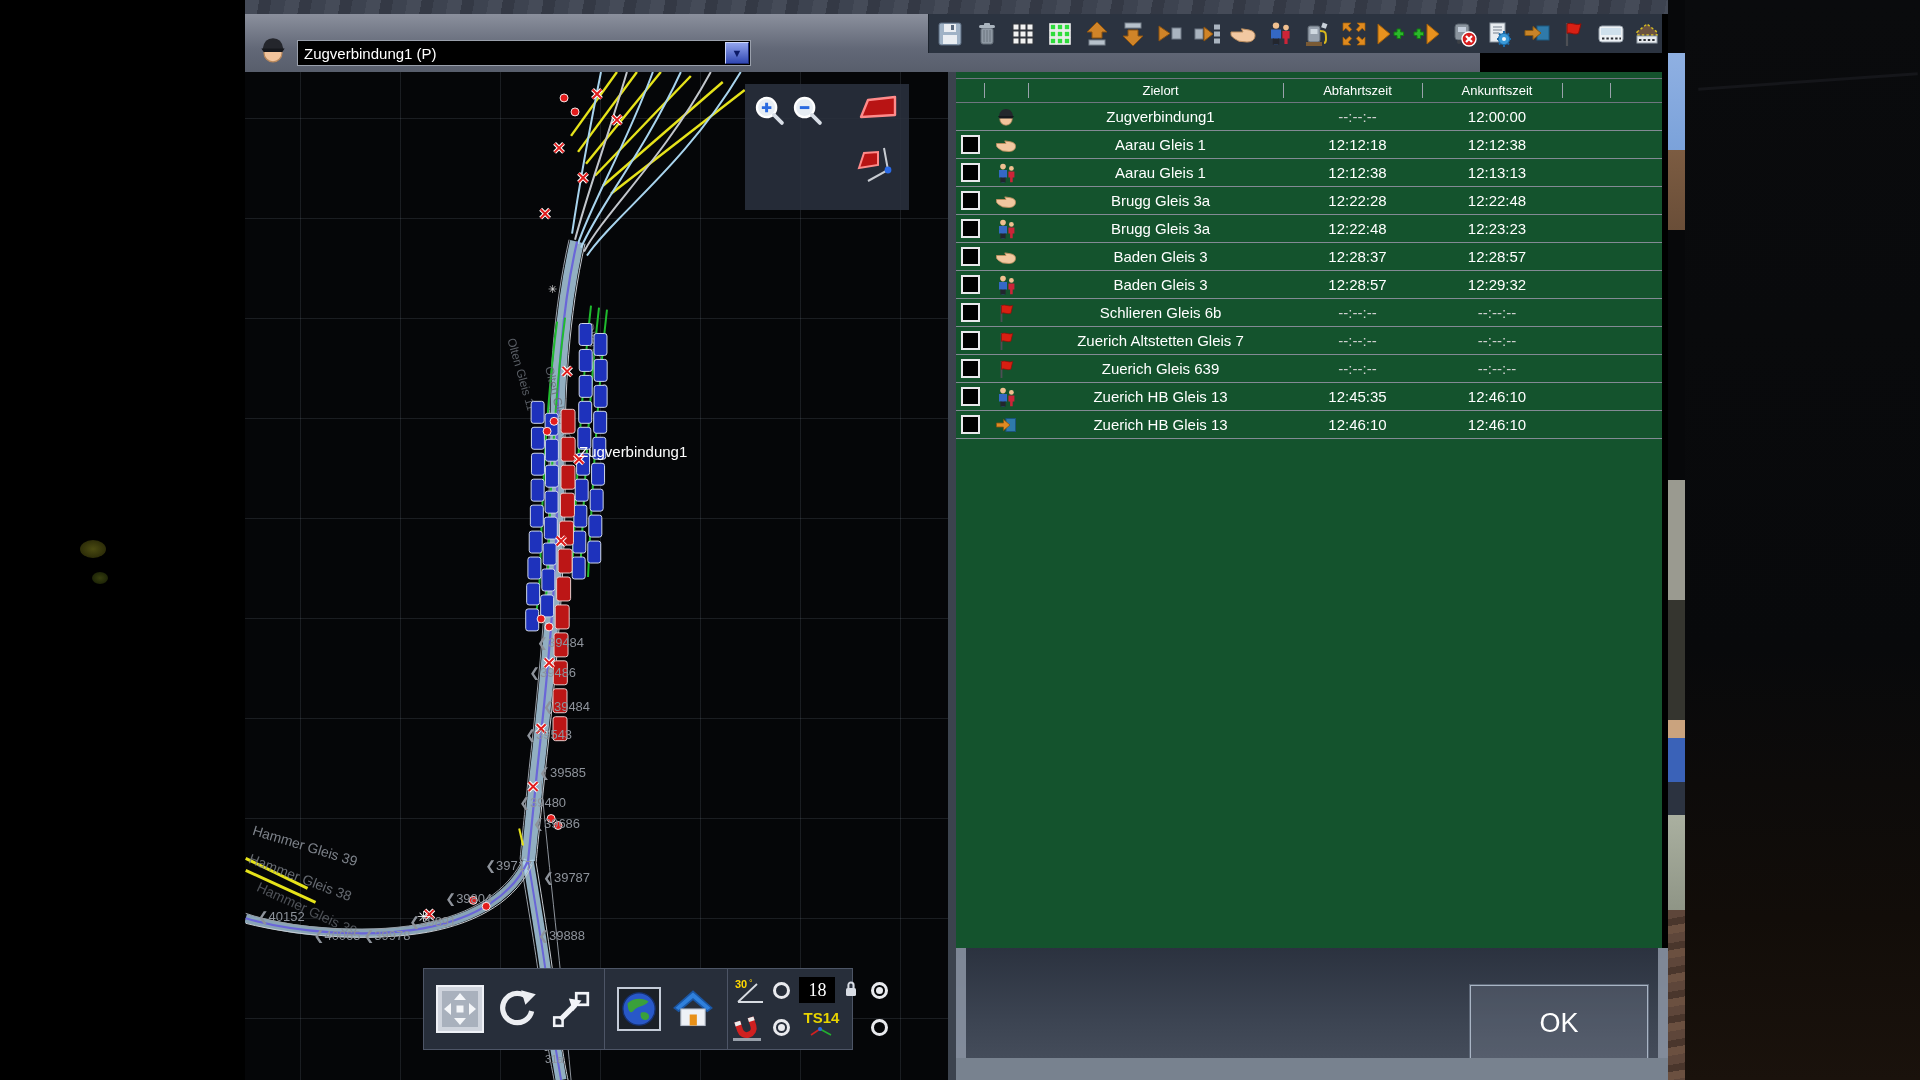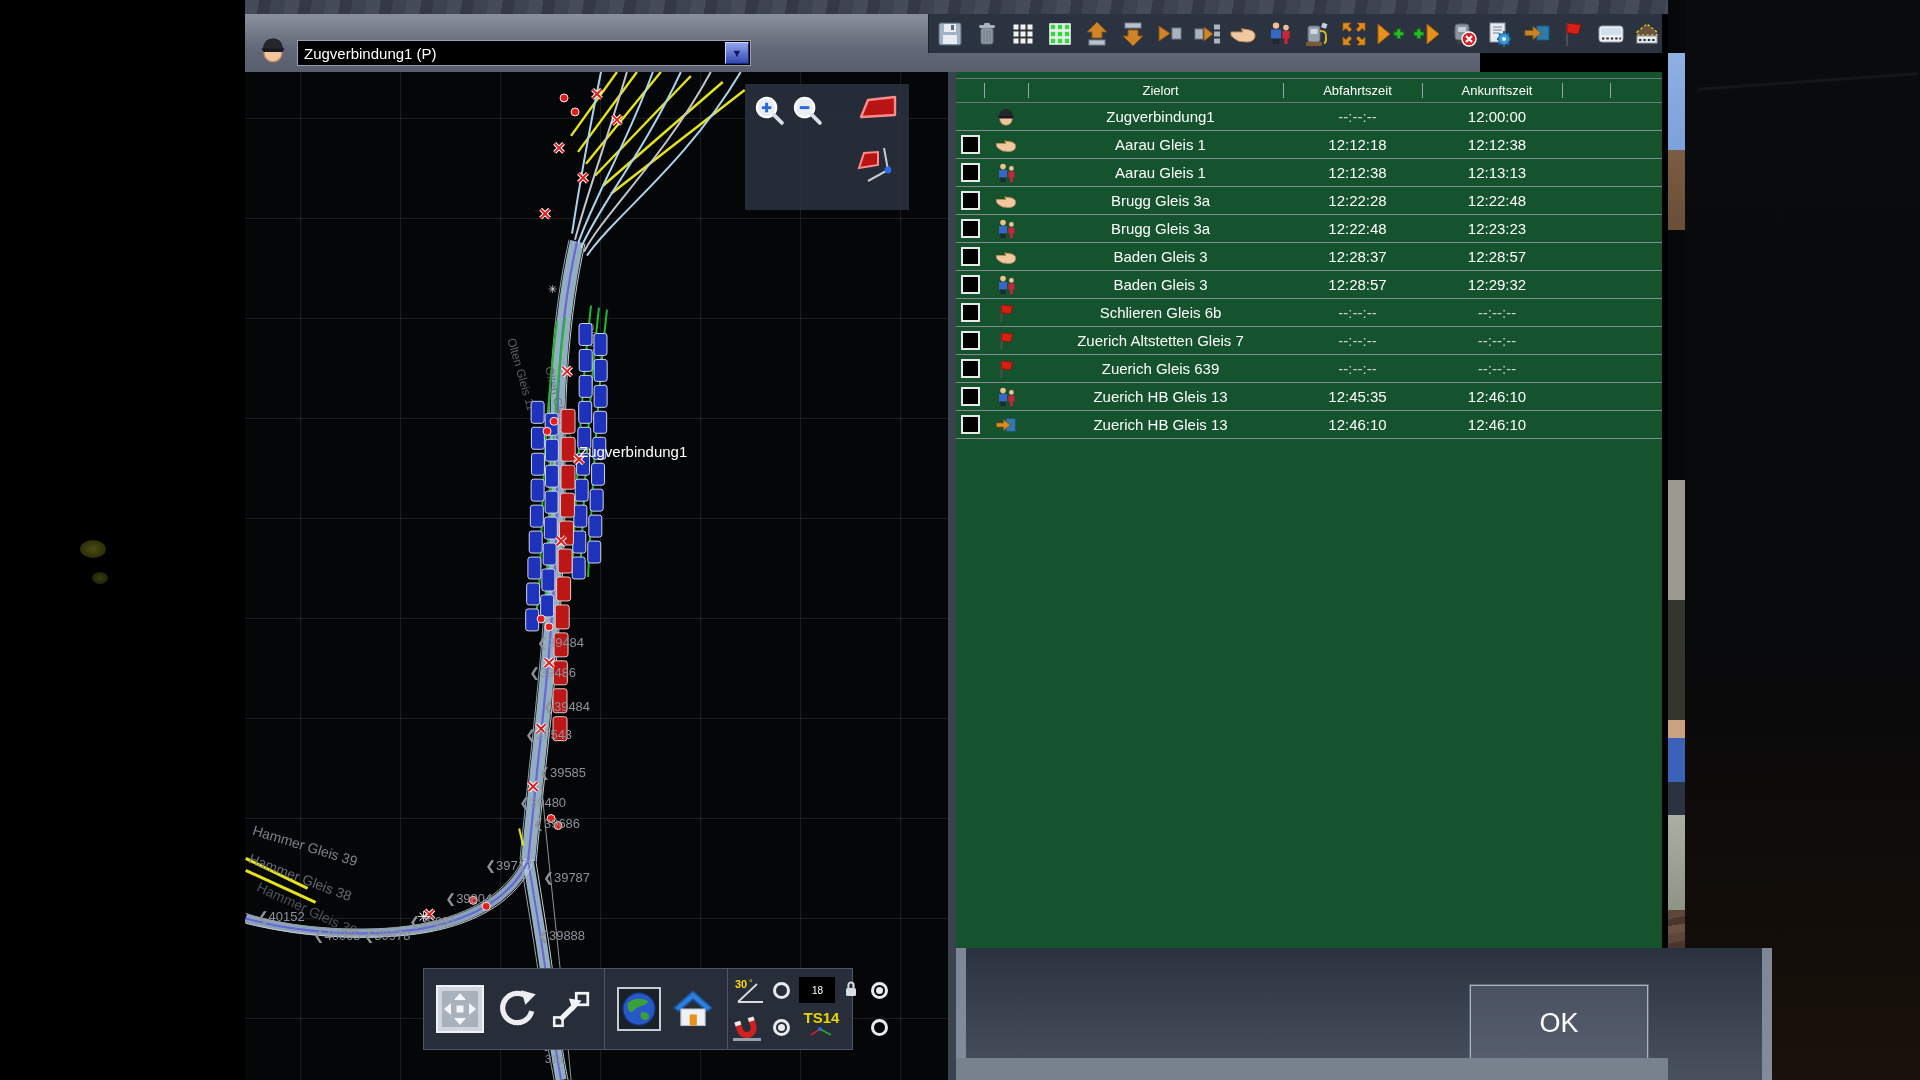--- a/index.html
+++ b/index.html
@@ -44,21 +44,21 @@
   .nav-group{display:flex;align-items:center;gap:10px;padding:0 12px;height:100%;}
   .nav-sep{width:1px;height:100%;background:#4d5566;}
   .nav-btn{background:transparent;border:0;padding:0;cursor:pointer;display:flex;align-items:center;justify-content:center;}
   #pan-btn{width:48px;height:48px;background:#cfd4dd;border:2px solid #eef1f6;}
   #globe-btn{width:44px;height:44px;background:#1a2028;border:2px solid #c4ccd8;}
   #nav-right{position:relative;width:170px;height:72px;}
   .radio{width:17px;height:17px;border:3px solid #e9eaee;border-radius:50%;display:inline-flex;
     align-items:center;justify-content:center;background:transparent;box-sizing:border-box;padding:0;cursor:pointer;}
   .radio .dot{width:7px;height:7px;border-radius:50%;background:#e9eaee;}
   #nav-value{position:absolute;left:72px;top:4px;width:36px;height:26px;background:#000;color:#fff;
-    font-size:10px;display:flex;align-items:center;justify-content:center;}
+    font-size:18px;display:flex;align-items:center;justify-content:center;font-family:Liberation Serif, serif;}
   #ts-wrap{position:absolute;left:74px;top:40px;width:40px;text-align:center;}
   #ts-wrap .ts{color:#e8d400;font-size:15px;font-weight:bold;line-height:10px;}
 
   
   #divider{position:absolute;left:948px;top:72px;width:8px;height:1008px;background:#3c434e;}
 
   
   #table{position:absolute;left:956px;top:72px;width:706px;height:876px;background:#14532d;color:#fff;text-align:center;}
   .thead{display:grid;grid-template-columns:28px 44px 255px 139px 140px 48px 52px;height:23px;
     margin-top:6px;border-top:1px solid #6f7680;border-bottom:1px solid #6f7680;align-items:center;}
@@ -69,21 +69,21 @@
   .trow .cell{font-size:15px;white-space:nowrap;overflow:hidden;}
   .trow .ziel{padding-left:10px;}
   .trow .time{padding-left:10px;}
   .trow .time.empty{color:#cfcfcf;}
   .cbwrap{display:flex;justify-content:center;}
   .cb{width:15px;height:15px;border:2px solid #e9e9ec;background:#000;display:block;}
   .iconwrap{display:flex;justify-content:center;}
   .iconwrap svg{width:22px;height:22px;}
 
   
-  #footer{position:absolute;left:956px;top:948px;width:816px;height:132px;
+  #footer{position:absolute;left:956px;top:948px;width:712px;height:132px;
     background:linear-gradient(180deg,#2b323f,#3c4452 55%,#49515f);}
   #footer .edge{position:absolute;left:0;top:0;width:10px;height:100%;background:#8d97a6;opacity:.85;}
   #footer .edge.r{left:auto;right:0;}
   #bottom-strip{position:absolute;left:956px;top:1058px;width:712px;height:22px;background:#78828f;}
   #ok-btn{position:absolute;left:514px;top:37px;width:178px;height:76px;
     background:rgba(150,160,178,.22);border:1px solid #a9b5c5;outline:1px solid #5e6878;
     color:#fff;font-size:27px;font-family:"Liberation Sans",sans-serif;cursor:pointer;}
 
   
   #left-strip{position:absolute;left:0;top:0;width:245px;height:1080px;background:#000;}

